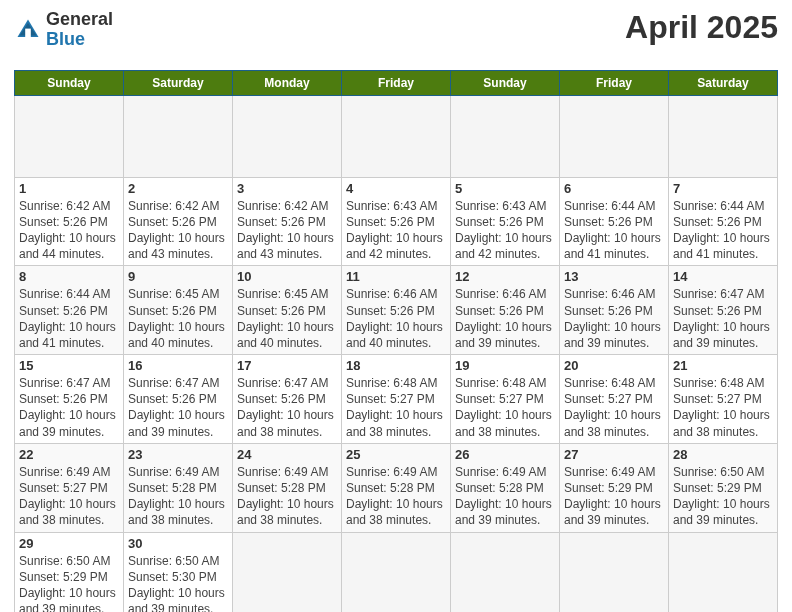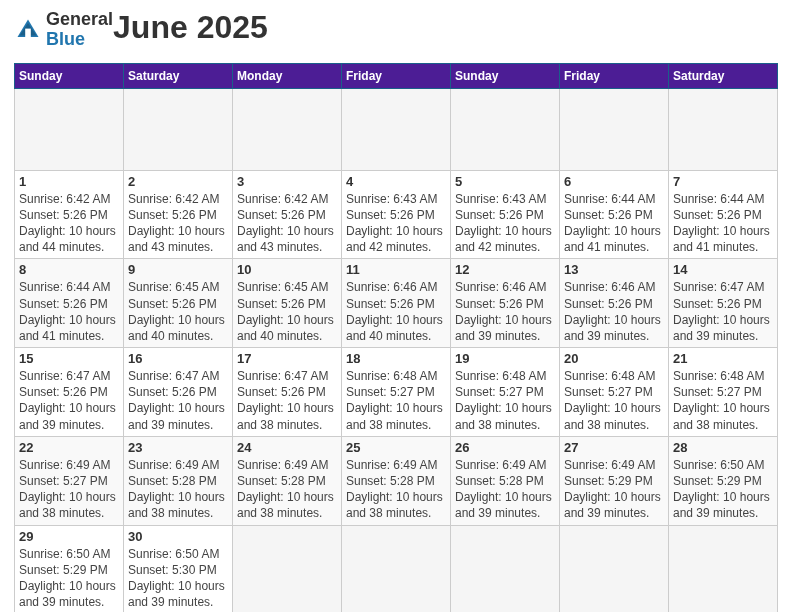--- a/index.html
+++ b/index.html
@@ -11,22 +11,23 @@
       overflow: hidden;
     }
     .page {
       width: 792px;
       height: 612px;
       background: #fff;
       padding: 10px 14px 10px 14px;
     }
     .header {
       display: flex;
+      justify-content: space-between;
       align-items: flex-start;
-      margin-bottom: 13px;
+      margin-bottom: 20px;
     }
     .logo {
       display: flex;
       align-items: center;
       gap: 4px;
     }
     .logo-text {
       display: flex;
       flex-direction: column;
       line-height: 1.1;
@@ -57,26 +58,26 @@
     .subtitle {
       font-size: 14px;
       color: #555;
     }
     .calendar {
       width: 100%;
       border-collapse: collapse;
       border: 1px solid #ccc;
     }
     .calendar th {
-      background: #4c1d95;
+      background: #4d7c0f;
       color: #fff;
       font-size: 12px;
       font-weight: bold;
       padding: 5px 4px;
-      text-align: left;
+      text-align: center;
       border: 1px solid #1a5f8a;
     }
     .calendar td {
       width: 14.28%;
       vertical-align: top;
       padding: 3px 4px;
       border: 1px solid #ccc;
       background: #fff;
       font-size: 9.5px;
       color: #333;
@@ -111,21 +112,21 @@
         <polygon points="20,5 35,30 5,30" fill="#2176ae"></polygon>
         <polygon points="20,10 32,28 8,28" fill="#1a5f8a"></polygon>
         <rect x="16" y="18" width="8" height="12" fill="#fff"></rect>
       </svg>
       <div class="logo-text">
         <span class="logo-general">General</span>
         <span class="logo-blue">Blue</span>
       </div>
     </div>
     <div class="title-block">
-      <div class="month-title">June 2025</div>
+      <div class="month-title">April 2025</div>
     </div>
   </div>
 
   <table class="calendar">
     <thead>
       <tr>
         <th>Sunday</th>
         <th>Saturday</th>
         <th>Monday</th>
         <th>Friday</th>

